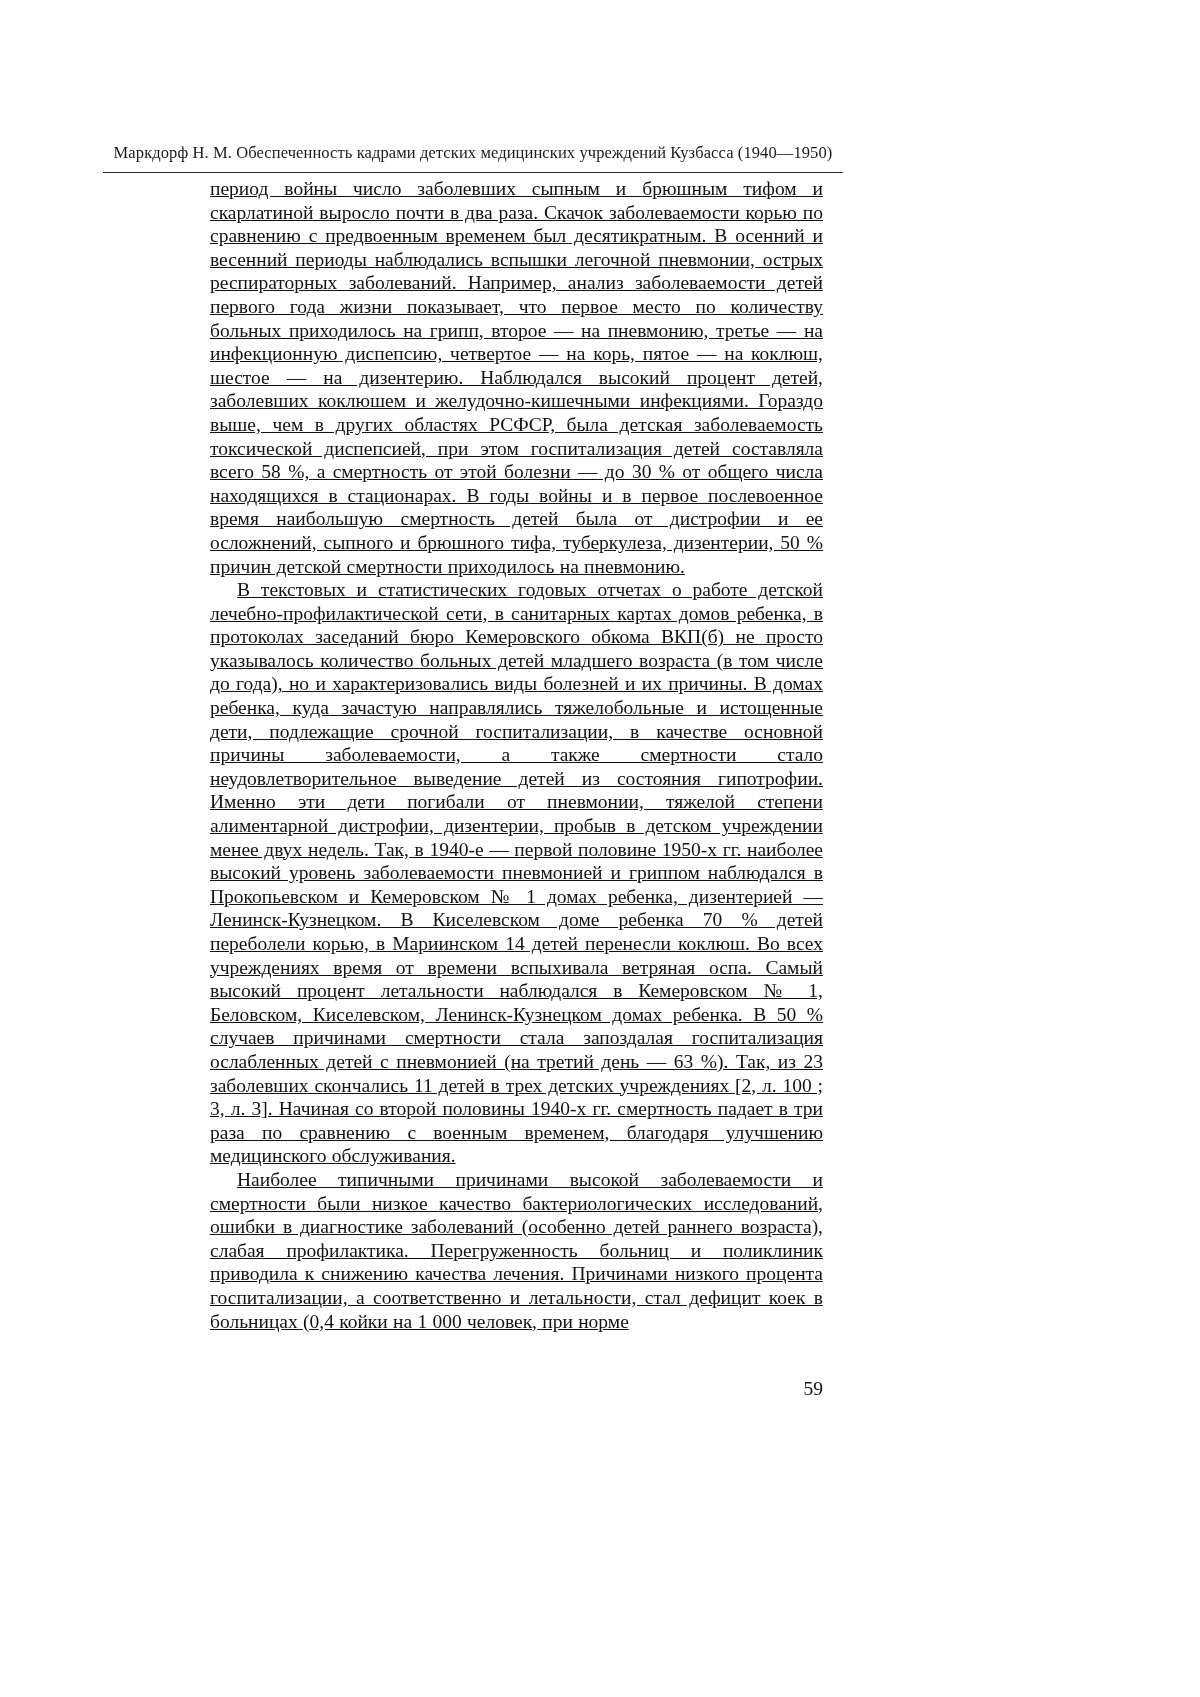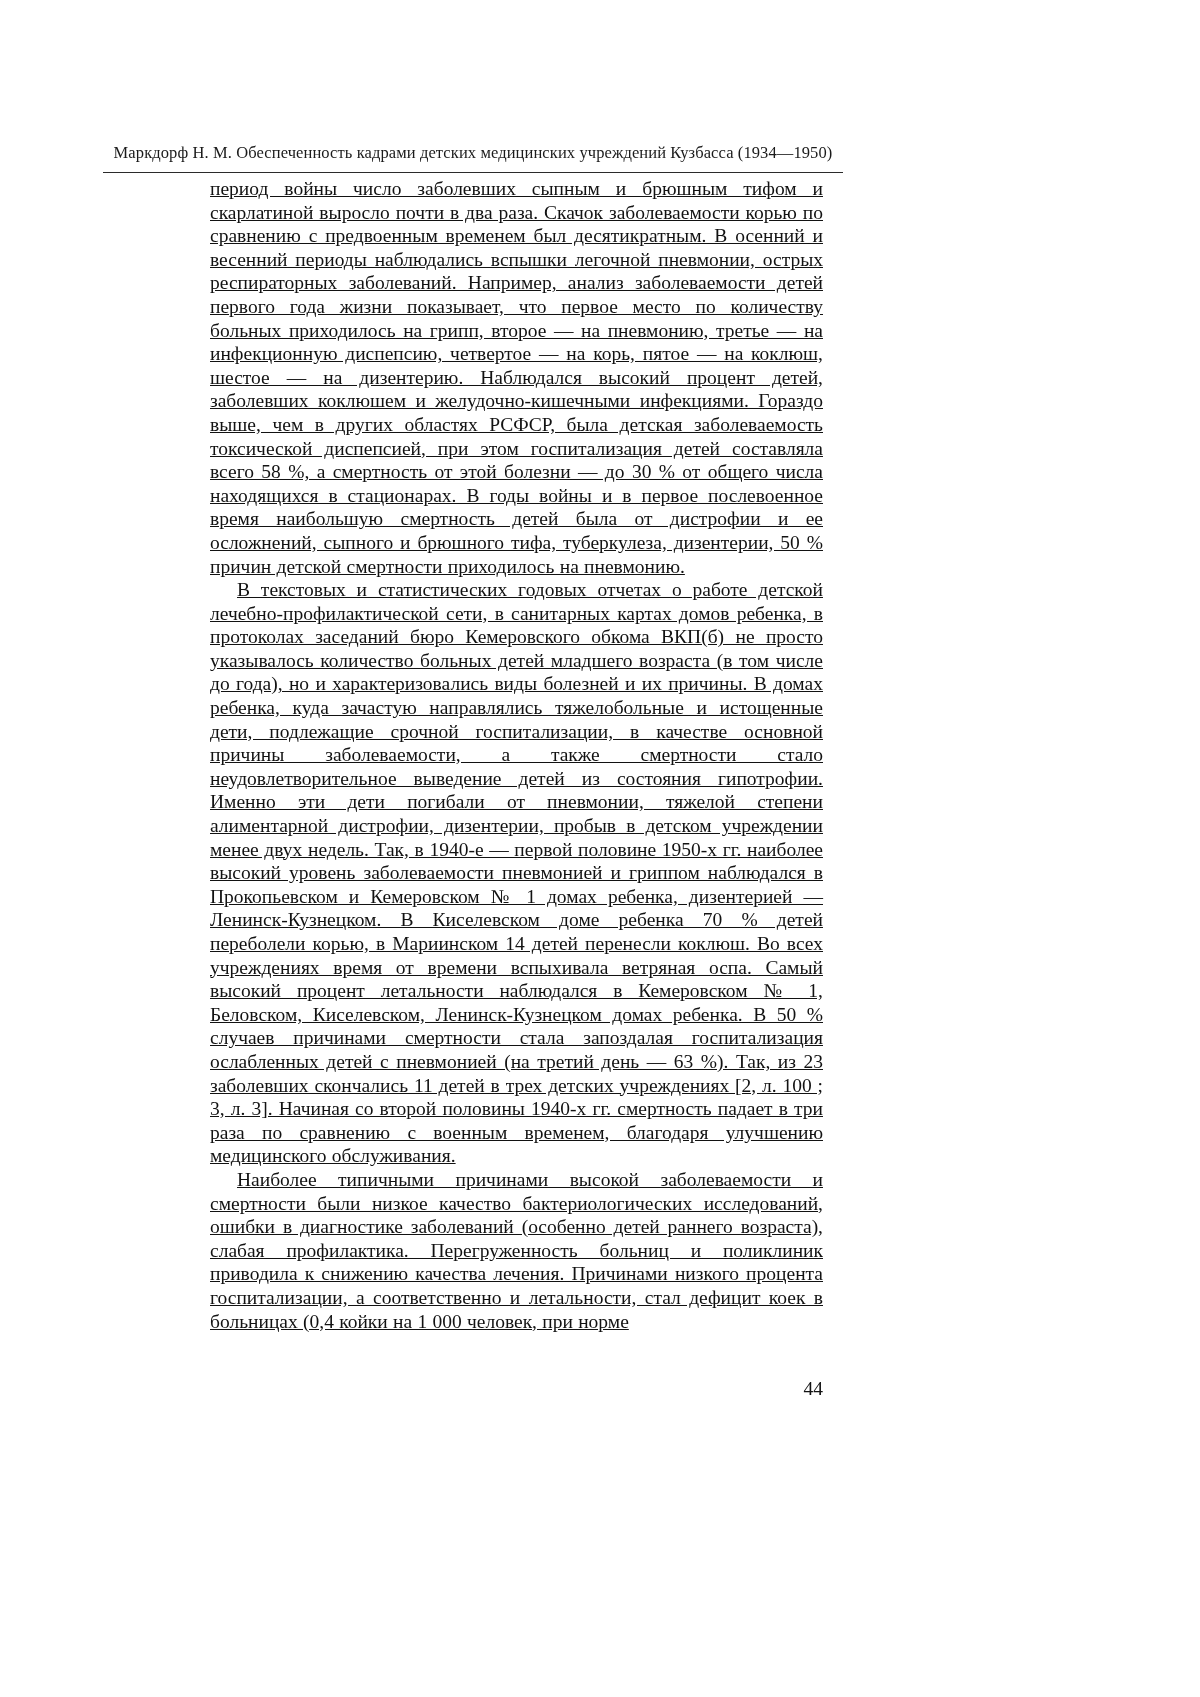--- a/index.html
+++ b/index.html
@@ -58,25 +58,25 @@
     text-align: right;
     font-size: 19.5px;
     color: #121212;
   }
 </style>
 </head>
 <body>
 
 <div class="page">
 
-  <div class="running-head">Маркдорф Н. М. Обеспеченность кадрами детских медицинских учреждений Кузбасса (1934—1950)</div>
+  <div class="running-head">Маркдорф Н. М. Обеспеченность кадрами детских медицинских учреждений Кузбасса (1940—1950)</div>
 
   <hr class="head-rule">
 
   <div class="body-text">
     <p>период войны число заболевших сыпным и брюшным тифом и скарлатиной выросло почти в два раза. Скачок заболеваемости корью по сравнению с предвоенным временем был десятикратным. В осенний и весенний периоды наблюдались вспышки легочной пневмонии, острых респираторных заболеваний. Например, анализ заболеваемости детей первого года жизни показывает, что первое место по количеству больных приходилось на грипп, второе — на пневмонию, третье — на инфекционную диспепсию, четвертое — на корь, пятое — на коклюш, шестое — на дизентерию. Наблюдался высокий процент детей, заболевших коклюшем и желудочно-кишечными инфекциями. Гораздо выше, чем в других областях РСФСР, была детская заболеваемость токсической диспепсией, при этом госпитализация детей составляла всего 58 %, а смертность от этой болезни — до 30 % от общего числа находящихся в стационарах. В годы войны и в первое послевоенное время наибольшую смертность детей была от дистрофии и ее осложнений, сыпного и брюшного тифа, туберкулеза, дизентерии, 50 % причин детской смертности приходилось на пневмонию.</p>
     <p class="indented">В текстовых и статистических годовых отчетах о работе детской лечебно-профилактической сети, в санитарных картах домов ребенка, в протоколах заседаний бюро Кемеровского обкома ВКП(б) не просто указывалось количество больных детей младшего возраста (в том числе до года), но и характеризовались виды болезней и их причины. В домах ребенка, куда зачастую направлялись тяжелобольные и истощенные дети, подлежащие срочной госпитализации, в качестве основной причины заболеваемости, а также смертности стало неудовлетворительное выведение детей из состояния гипотрофии. Именно эти дети погибали от пневмонии, тяжелой степени алиментарной дистрофии, дизентерии, пробыв в детском учреждении менее двух недель. Так, в 1940-е — первой половине 1950-х гг. наиболее высокий уровень заболеваемости пневмонией и гриппом наблюдался в Прокопьевском и Кемеровском № 1 домах ребенка, дизентерией — Ленинск-Кузнецком. В Киселевском доме ребенка 70 % детей переболели корью, в Мариинском 14 детей перенесли коклюш. Во всех учреждениях время от времени вспыхивала ветряная оспа. Самый высокий процент летальности наблюдался в Кемеровском № 1, Беловском, Киселевском, Ленинск-Кузнецком домах ребенка. В 50 % случаев причинами смертности стала запоздалая госпитализация ослабленных детей с пневмонией (на третий день — 63 %). Так, из 23 заболевших скончались 11 детей в трех детских учреждениях [2, л. 100 ; 3, л. 3]. Начиная со второй половины 1940-х гг. смертность падает в три раза по сравнению с военным временем, благодаря улучшению медицинского обслуживания.</p>
     <p class="indented">Наиболее типичными причинами высокой заболеваемости и смертности были низкое качество бактериологических исследований, ошибки в диагностике заболеваний (особенно детей раннего возраста), слабая профилактика. Перегруженность больниц и поликлиник приводила к снижению качества лечения. Причинами низкого процента госпитализации, а соответственно и летальности, стал дефицит коек в больницах (0,4 койки на 1 000 человек, при норме</p>
   </div>
 
-  <div class="page-number">44</div>
+  <div class="page-number">59</div>
 
 </div>
 
 </body></html>

